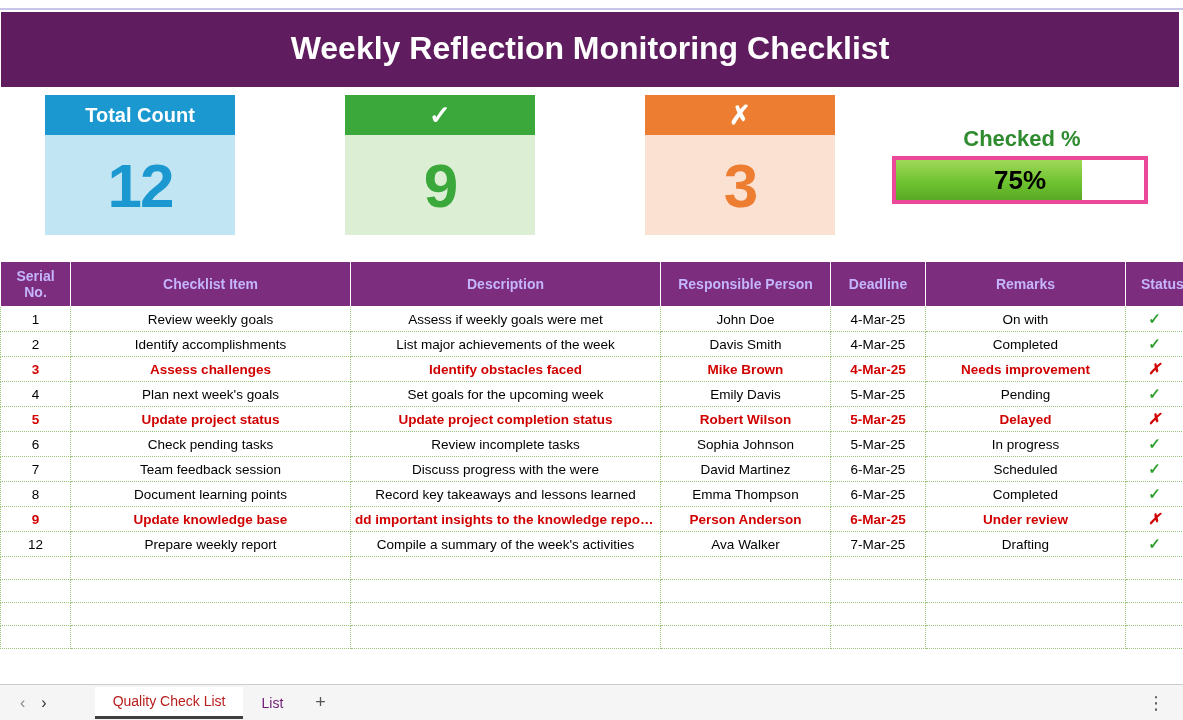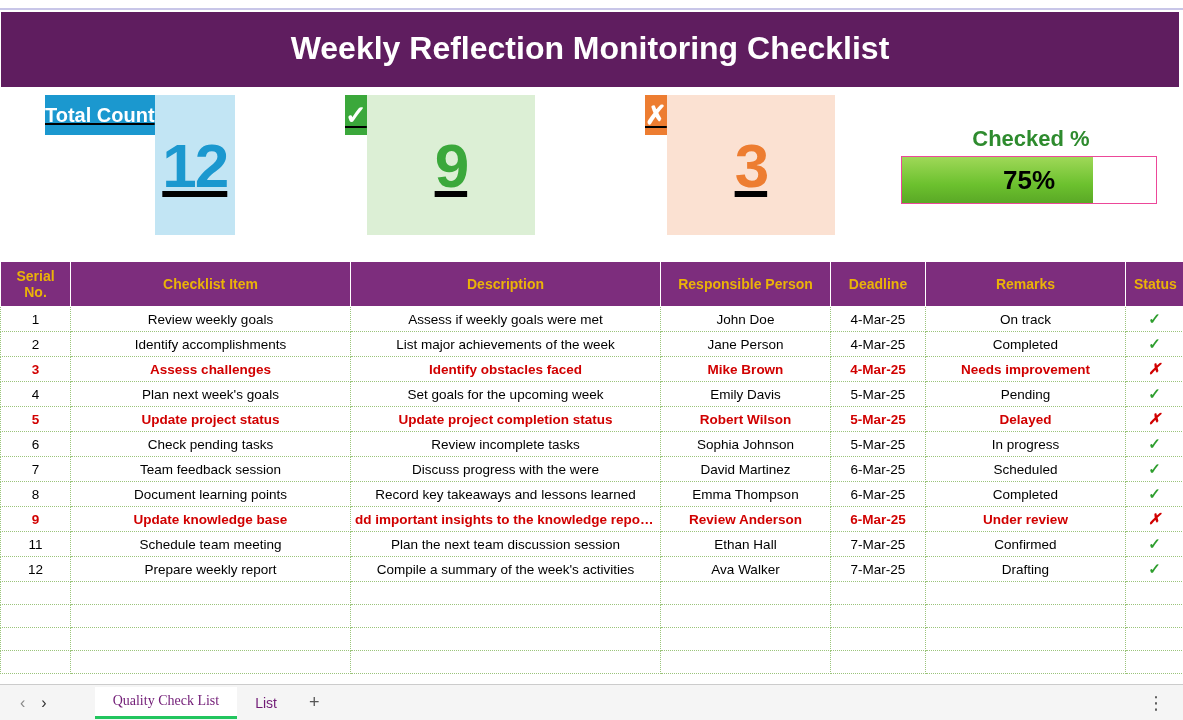--- a/index.html
+++ b/index.html
@@ -31,23 +31,23 @@
   align-items: flex-start;
   padding: 4px 30px 4px 45px;
   gap: 0;
   height: 170px;
   position: relative;
 }
 .stat-card {
   width: 190px;
   height: 140px;
   display: flex;
+  flex-direction: column;
   text-align: center;
   margin-right: 110px;
-  text-decoration: underline;
 }
 .stat-card:last-of-type { margin-right: 0; }
 .stat-head {
   color: #fff;
   font-size: 20px;
   font-weight: 700;
   padding: 8px 0;
   height: 40px;
   display: flex;
   align-items: center;
@@ -65,35 +65,35 @@
 }
 .card-total .stat-head { background: #1b98cf; }
 .card-total .stat-body { background: #c2e5f4; color: #1b98cf; }
 .card-pass .stat-head { background: #3ba83b; font-size: 26px; }
 .card-pass .stat-body { background: #dcefd5; color: #3ba83b; }
 .card-fail .stat-head { background: #ed7d31; font-size: 26px; }
 .card-fail .stat-body { background: #fbe1d2; color: #ed7d31; }
 
 .checked-block {
   position: absolute;
-  right: 22px;
+  right: 31px;
   top: 35px;
   width: 260px;
 }
 .checked-label {
   color: #2e8b2e;
   font-size: 22px;
   font-weight: 700;
   text-align: center;
   margin-bottom: 4px;
 }
 .progress-outer {
   width: 256px;
   height: 48px;
-  border: 1px solid #ec4899;
+  border: 4px solid #ec4899;
   background: #fff;
   position: relative;
 }
 .progress-fill {
   height: 100%;
   background: linear-gradient(180deg, #9fd858 0%, #6cc12e 60%, #5aa826 100%);
 }
 .progress-text {
   position: absolute;
   top: 0; left: 0; right: 0; bottom: 0;
@@ -109,24 +109,24 @@
   margin: 0;
   width: 100%;
 }
 table.checklist {
   width: 100%;
   border-collapse: collapse;
   table-layout: fixed;
 }
 .checklist th {
   background: #7d2d7d;
-  color: #eab308;
+  color: #c4b5fd;
   font-weight: 700;
   font-size: 14px;
-  padding: 6px 8px;
+  padding: 6px 15px;
   border: 1px solid #fff;
   text-align: center;
 }
 .checklist td {
   border-bottom: 1px dotted #9bc47b;
   border-left: 1px dotted #9bc47b;
   border-right: 1px dotted #9bc47b;
   font-size: 13.5px;
   padding: 3px 4px;
   text-align: center;
@@ -172,24 +172,23 @@
 .tab {
   padding: 0 18px;
   height: 32px;
   display: flex;
   align-items: center;
   cursor: pointer;
   color: #701a75;
 }
 .tab.active {
   background: #fff;
-  border-bottom: 3px solid #22c55e;
+  border-bottom: 3px solid #404040;
   font-weight: 500;
-  color: #701a75;
-  font-family: Liberation Serif, serif;
+  color: #b91c1c;
 }
 .tab-add {
   padding: 0 14px;
   font-size: 18px;
   color: #555;
   cursor: pointer;
 }
 .tab-menu {
   position: absolute;
   right: 16px;
@@ -251,28 +250,28 @@
         <th>Status</th>
       </tr>
     </thead>
     <tbody id="table-body">
         <tr>
           <td>1</td>
           <td>Review weekly goals</td>
           <td>Assess if weekly goals were met</td>
           <td>John Doe</td>
           <td>4-Mar-25</td>
-          <td>On track</td>
+          <td>On with</td>
           <td><span class="mark-pass">✓</span></td>
         </tr>
         <tr>
           <td>2</td>
           <td>Identify accomplishments</td>
           <td>List major achievements of the week</td>
-          <td>Jane Person</td>
+          <td>Davis Smith</td>
           <td>4-Mar-25</td>
           <td>Completed</td>
           <td><span class="mark-pass">✓</span></td>
         </tr>
         <tr class="failed">
           <td>3</td>
           <td>Assess challenges</td>
           <td>Identify obstacles faced</td>
           <td>Mike Brown</td>
           <td>4-Mar-25</td>
@@ -321,33 +320,24 @@
           <td>Record key takeaways and lessons learned</td>
           <td>Emma Thompson</td>
           <td>6-Mar-25</td>
           <td>Completed</td>
           <td><span class="mark-pass">✓</span></td>
         </tr>
         <tr class="failed">
           <td>9</td>
           <td>Update knowledge base</td>
           <td>dd important insights to the knowledge repositor</td>
-          <td>Review Anderson</td>
+          <td>Person Anderson</td>
           <td>6-Mar-25</td>
           <td>Under review</td>
           <td><span class="mark-fail">✗</span></td>
-        </tr>
-        <tr>
-          <td>11</td>
-          <td>Schedule team meeting</td>
-          <td>Plan the next team discussion session</td>
-          <td>Ethan Hall</td>
-          <td>7-Mar-25</td>
-          <td>Confirmed</td>
-          <td><span class="mark-pass">✓</span></td>
         </tr>
         <tr>
           <td>12</td>
           <td>Prepare weekly report</td>
           <td>Compile a summary of the week's activities</td>
           <td>Ava Walker</td>
           <td>7-Mar-25</td>
           <td>Drafting</td>
           <td><span class="mark-pass">✓</span></td>
         </tr>

